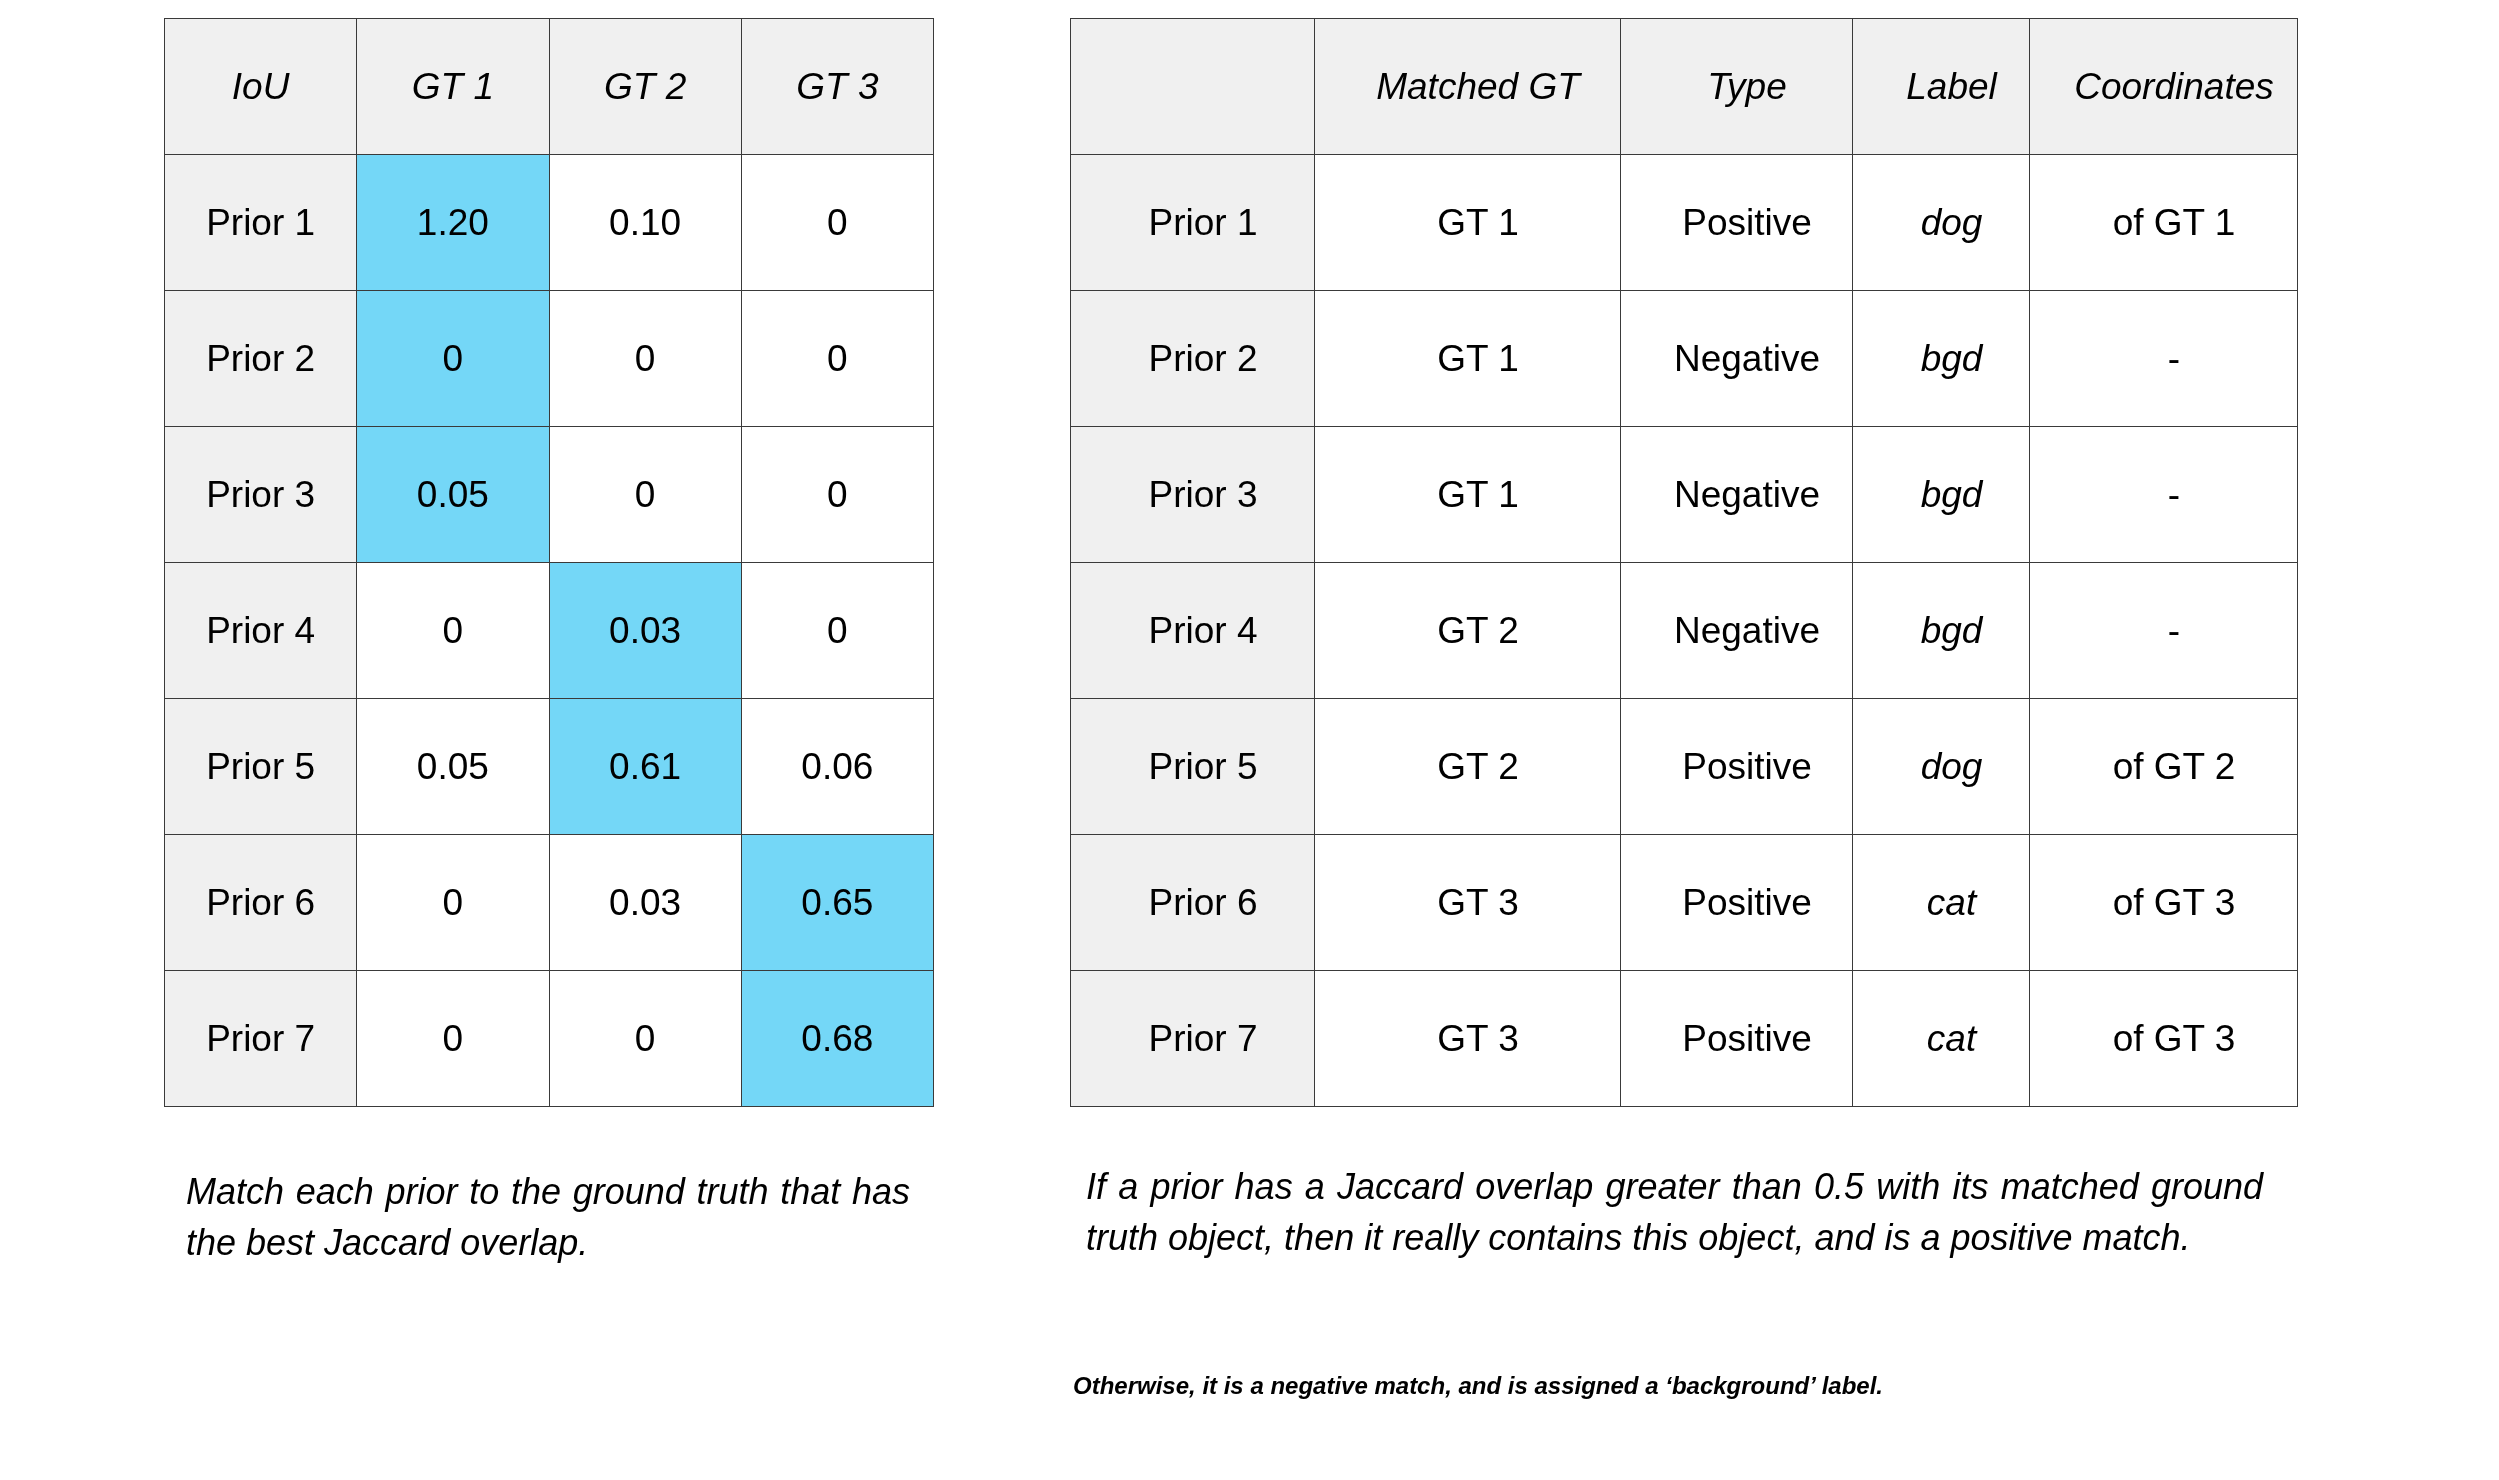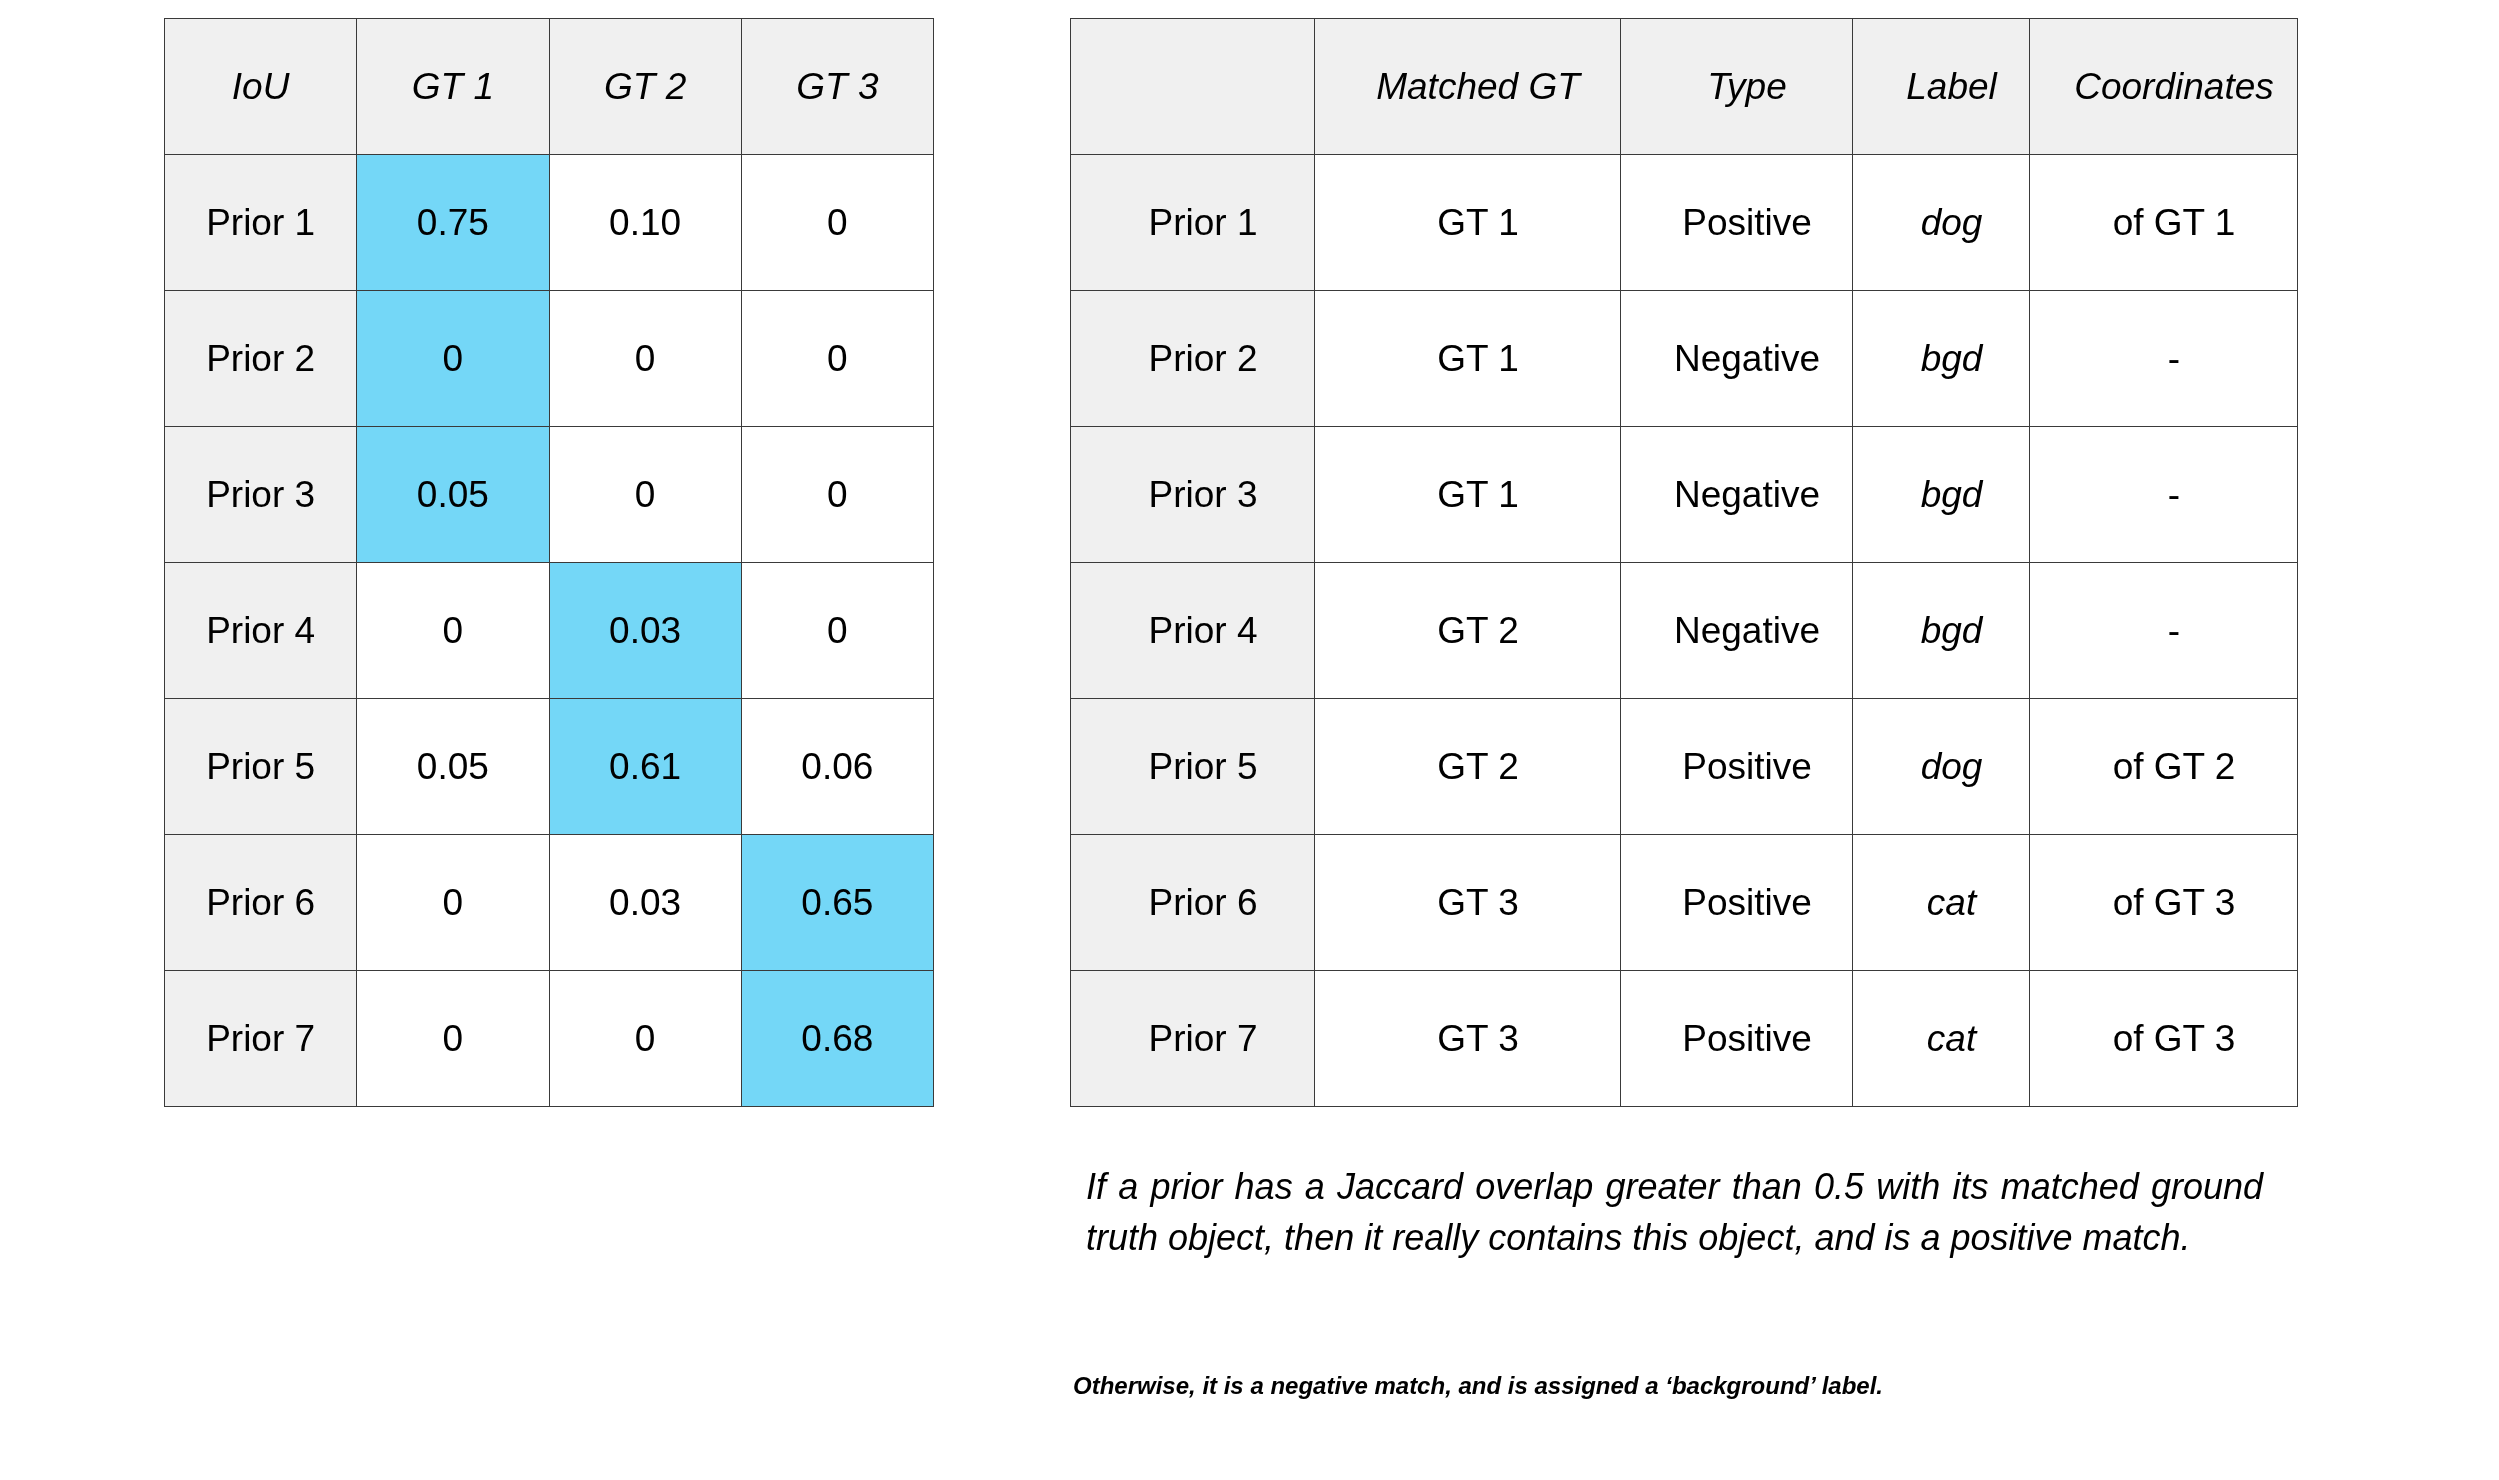--- a/index.html
+++ b/index.html
@@ -123,21 +123,21 @@
         <tr>
           <th class="hdr-cell">IoU</th>
           <th class="hdr-cell">GT 1</th>
           <th class="hdr-cell">GT 2</th>
           <th class="hdr-cell">GT 3</th>
         </tr>
       </thead>
       <tbody>
         <tr>
           <td class="rowhdr-cell">Prior 1</td>
-          <td class="hl">0.75</td>
+          <td class="hl">1.20</td>
           <td>0.10</td>
           <td>0</td>
         </tr>
         <tr>
           <td class="rowhdr-cell">Prior 2</td>
           <td class="hl">0</td>
           <td>0</td>
           <td>0</td>
         </tr>
         <tr>
@@ -239,17 +239,18 @@
           <td class="rowhdr-cell">Prior 7</td>
           <td>GT 3</td>
           <td>Positive</td>
           <td class="italic-val">cat</td>
           <td>of GT 3</td>
         </tr>
       </tbody>
     </table>
   </div>
 
+  <div class="caption cap-left">Match each prior to the ground truth that has the best Jaccard overlap.</div>
   <div class="caption cap-right-1">If a prior has a Jaccard overlap greater than 0.5 with its matched ground truth object, then it really contains this object, and is a positive match.</div>
   <div class="caption cap-right-2">Otherwise, it is a negative match, and is assigned a ‘background’ label.</div>
 
 </div>
 
 
 </body></html>

